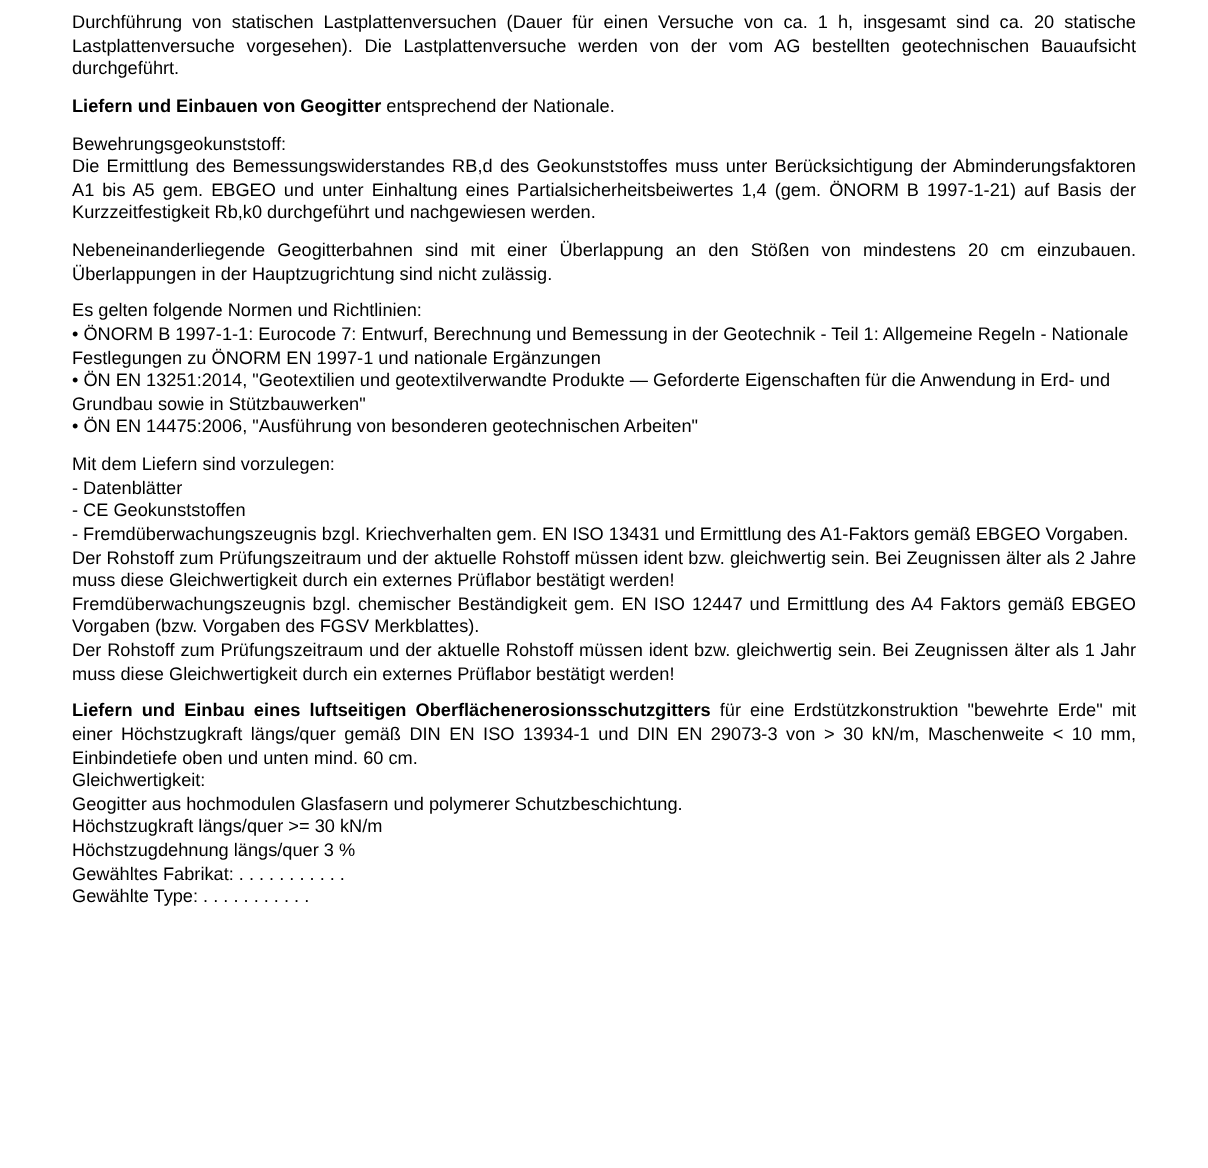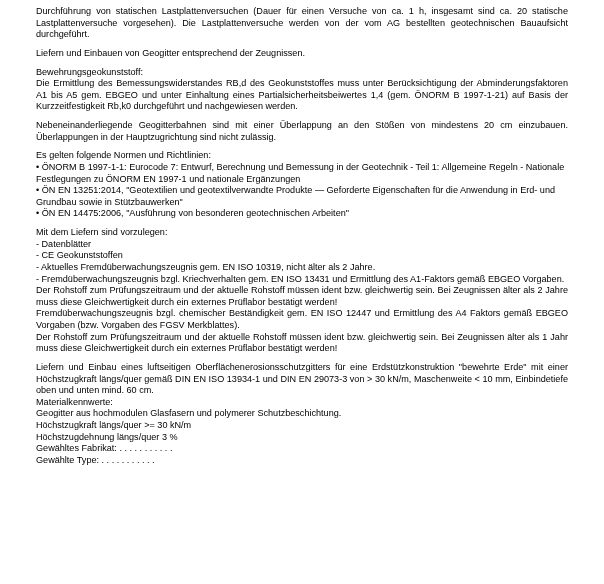--- a/index.html
+++ b/index.html
@@ -25,65 +25,64 @@
     padding: 0;
     text-align: justify;
   }
   .block {
     margin-bottom: 7px;
   }
   .tight {
     margin-bottom: 0;
   }
   .b-lead {
-    font-weight: normal;
+    font-weight: bold;
   }
   .nowrap-list p {
     text-align: left;
   }
 </style>
 </head>
 <body>
 
 <div class="page">
 
   <p class="block">Durchführung von statischen Lastplattenversuchen (Dauer für einen Versuche von ca. 1 h, insgesamt sind ca. 20 statische Lastplattenversuche vorgesehen). Die Lastplattenversuche werden von der vom AG bestellten geotechnischen Bauaufsicht durchgeführt.</p>
 
-  <p class="block"><span class="b-lead">Liefern und Einbauen von Geogitter</span><span> entsprechend der Zeugnissen.</span></p>
+  <p class="block"><span class="b-lead">Liefern und Einbauen von Geogitter</span><span> entsprechend der Nationale.</span></p>
 
   <p class="tight">Bewehrungsgeokunststoff:</p>
 
   <p class="block">Die Ermittlung des Bemessungswiderstandes RB,d des Geokunststoffes muss unter Berücksichtigung der Abminderungsfaktoren A1 bis A5 gem. EBGEO und unter Einhaltung eines Partialsicherheitsbeiwertes 1,4 (gem. ÖNORM B 1997-1-21) auf Basis der Kurzzeitfestigkeit Rb,k0 durchgeführt und nachgewiesen werden.</p>
 
   <p class="block">Nebeneinanderliegende Geogitterbahnen sind mit einer Überlappung an den Stößen von mindestens 20 cm einzubauen. Überlappungen in der Hauptzugrichtung sind nicht zulässig.</p>
 
   <p class="tight">Es gelten folgende Normen und Richtlinien:</p>
 
   <div class="nowrap-list">
     <p>• ÖNORM B 1997-1-1: Eurocode 7: Entwurf, Berechnung und Bemessung in der Geotechnik - Teil 1: Allgemeine Regeln - Nationale Festlegungen zu ÖNORM EN 1997-1 und nationale Ergänzungen</p>
     <p>• ÖN EN 13251:2014, "Geotextilien und geotextilverwandte Produkte — Geforderte Eigenschaften für die Anwendung in Erd- und Grundbau sowie in Stützbauwerken"</p>
     <p>• ÖN EN 14475:2006, "Ausführung von besonderen geotechnischen Arbeiten"</p>
   </div>
 
   <p class="tight" style="margin-top:7px;">Mit dem Liefern sind vorzulegen:</p>
 
   <div class="nowrap-list">
     <p>- Datenblätter</p>
     <p>- CE Geokunststoffen</p>
-    <p>- Aktuelles Fremdüberwachungszeugnis gem. EN ISO 10319, nicht älter als 2 Jahre.</p>
     <p>- Fremdüberwachungszeugnis bzgl. Kriechverhalten gem. EN ISO 13431 und Ermittlung des A1-Faktors gemäß EBGEO Vorgaben.</p>
   </div>
 
   <p class="tight">Der Rohstoff zum Prüfungszeitraum und der aktuelle Rohstoff müssen ident bzw. gleichwertig sein. Bei Zeugnissen älter als 2 Jahre muss diese Gleichwertigkeit durch ein externes Prüflabor bestätigt werden!</p>
   <p class="tight">Fremdüberwachungszeugnis bzgl. chemischer Beständigkeit gem. EN ISO 12447 und Ermittlung des A4 Faktors gemäß EBGEO Vorgaben (bzw. Vorgaben des FGSV Merkblattes).</p>
   <p class="block">Der Rohstoff zum Prüfungszeitraum und der aktuelle Rohstoff müssen ident bzw. gleichwertig sein. Bei Zeugnissen älter als 1 Jahr muss diese Gleichwertigkeit durch ein externes Prüflabor bestätigt werden!</p>
 
   <p class="tight"><span class="b-lead">Liefern und Einbau eines luftseitigen Oberflächenerosionsschutzgitters</span><span> für eine Erdstützkonstruktion "bewehrte Erde" mit einer Höchstzugkraft längs/quer gemäß DIN EN ISO 13934-1 und DIN EN 29073-3 von &gt; 30 kN/m, Maschenweite &lt; 10 mm, Einbindetiefe oben und unten mind. 60 cm.</span></p>
 
-  <p class="tight">Materialkennwerte:</p>
+  <p class="tight">Gleichwertigkeit:</p>
 
   <div class="nowrap-list">
     <p>Geogitter aus hochmodulen Glasfasern und polymerer Schutzbeschichtung.</p>
     <p>Höchstzugkraft längs/quer &gt;= 30 kN/m</p>
     <p>Höchstzugdehnung längs/quer 3 %</p>
     <p>Gewähltes Fabrikat: . . . . . . . . . . .</p>
     <p>Gewählte Type: . . . . . . . . . . .</p>
   </div>
 
 </div>

